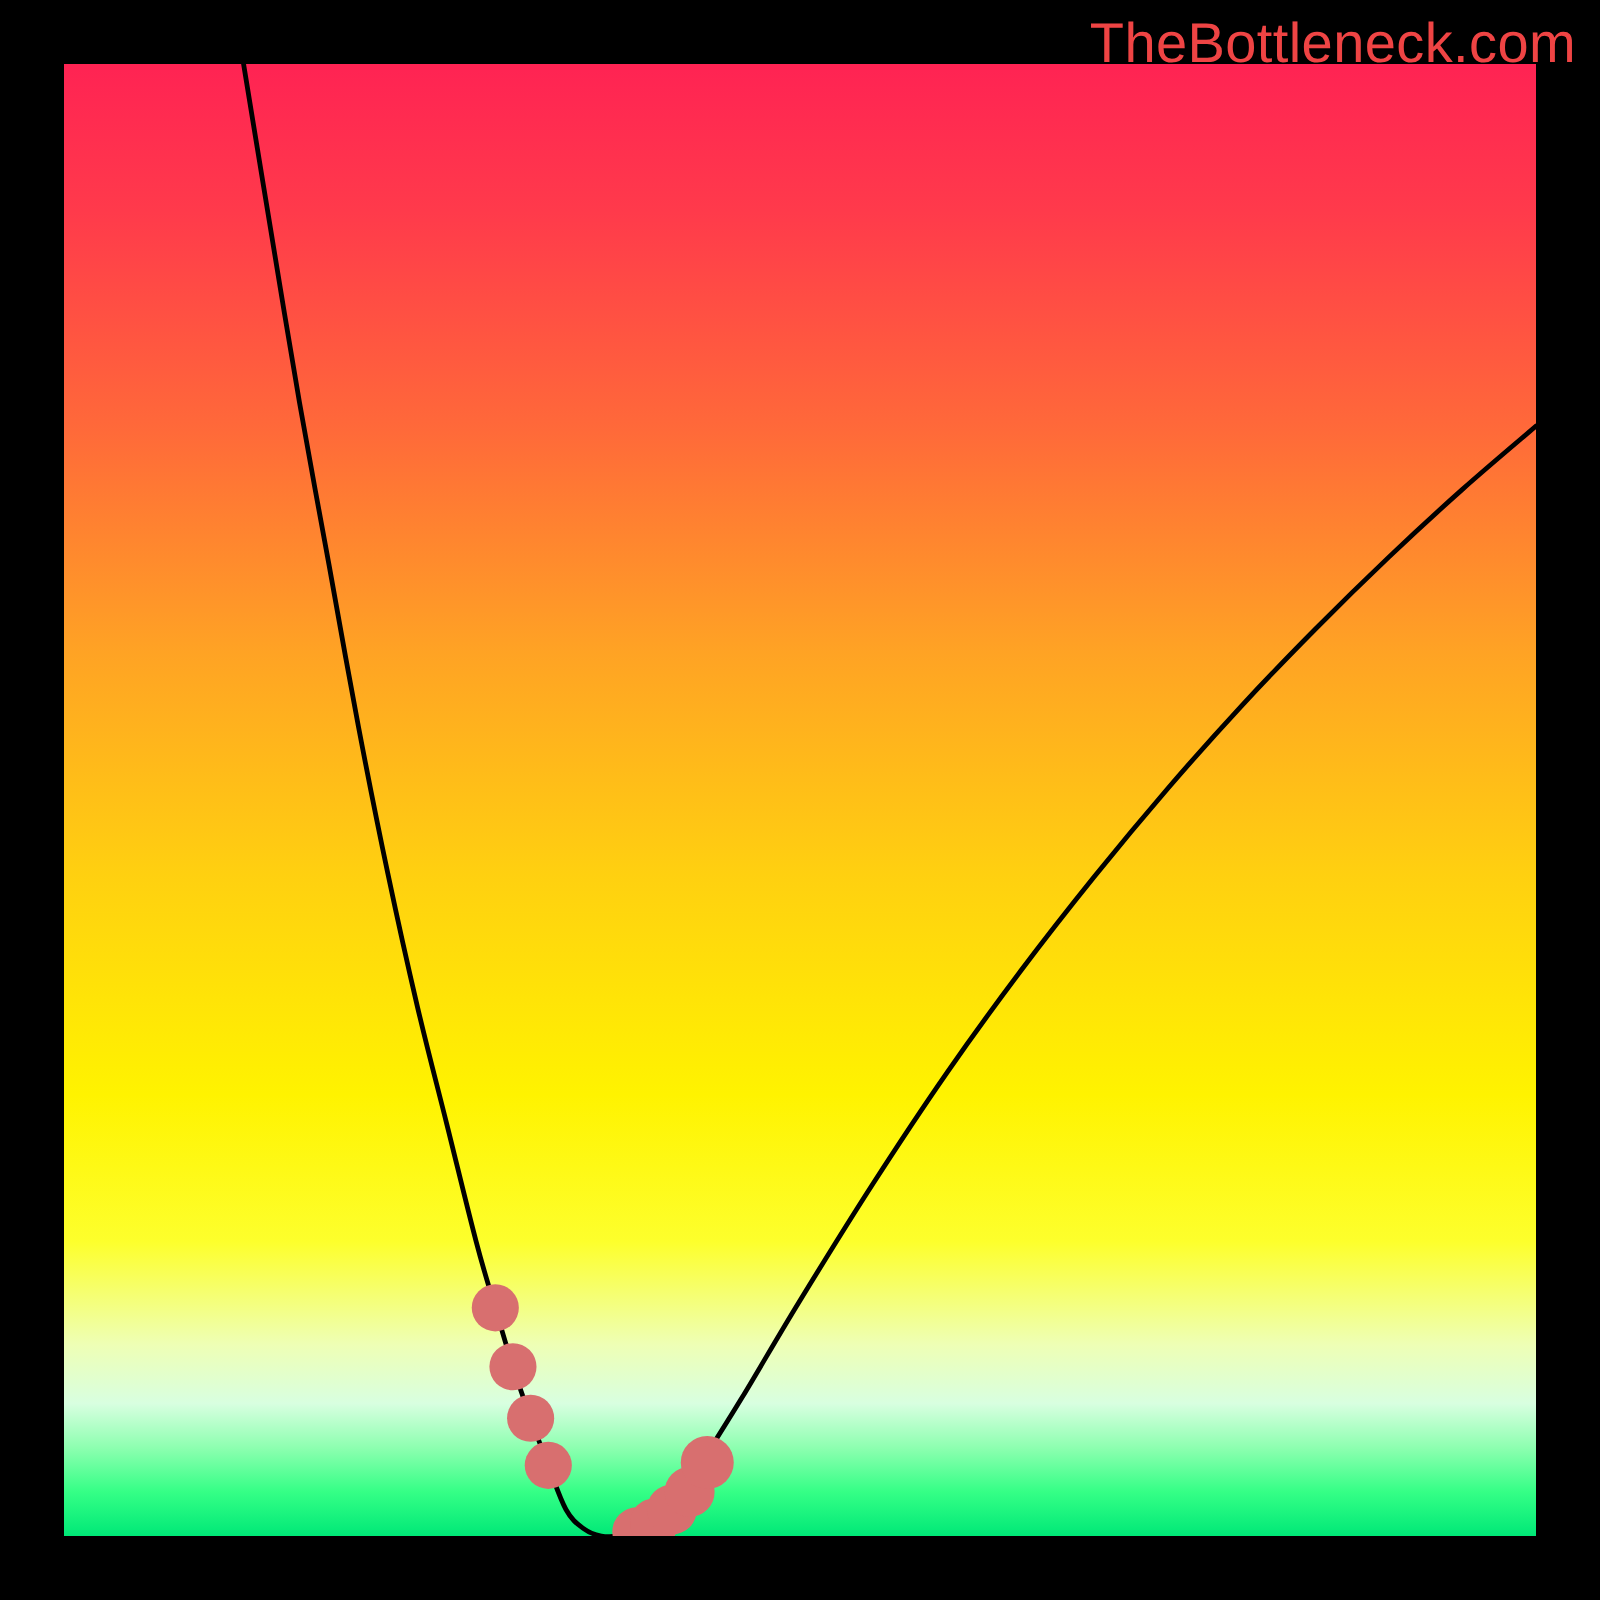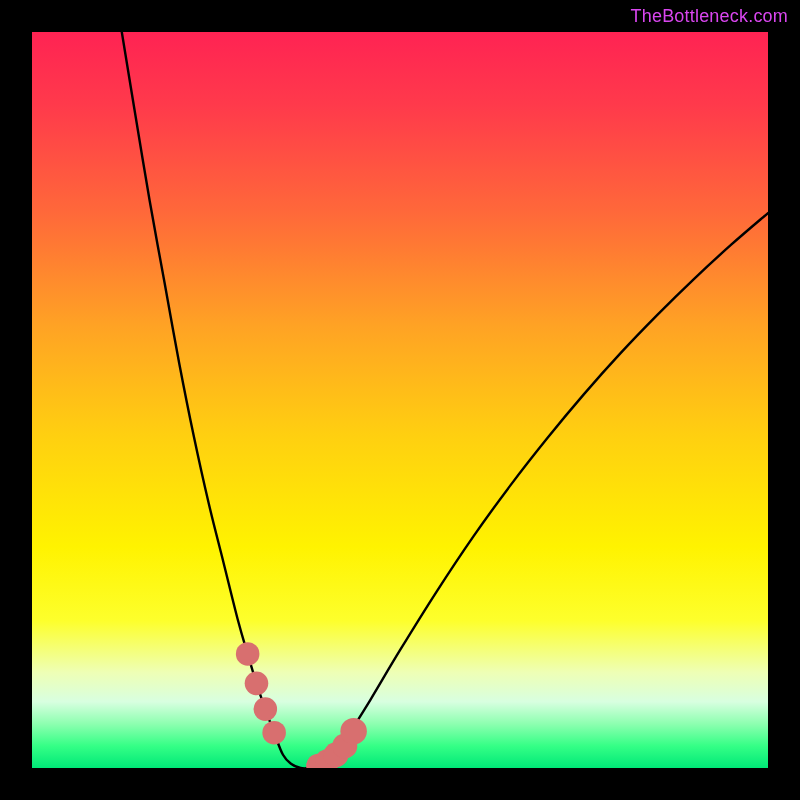--- a/index.html
+++ b/index.html
@@ -31,22 +31,22 @@
   }
   svg.curves {
     position: absolute;
     left: 0; top: 0;
     width: 736px; height: 736px;
   }
   .watermark {
     position: absolute;
     top: 6px;
     right: 12px;
-    color: #d946ef;
-    font-size: 18px;
+    color: #ef4444;
+    font-size: 28px;
     font-weight: 500;
     letter-spacing: 0.2px;
   }
 </style>
 </head>
 <body>
 
 <div class="frame">
 
   <div class="watermark">TheBottleneck.com</div>

